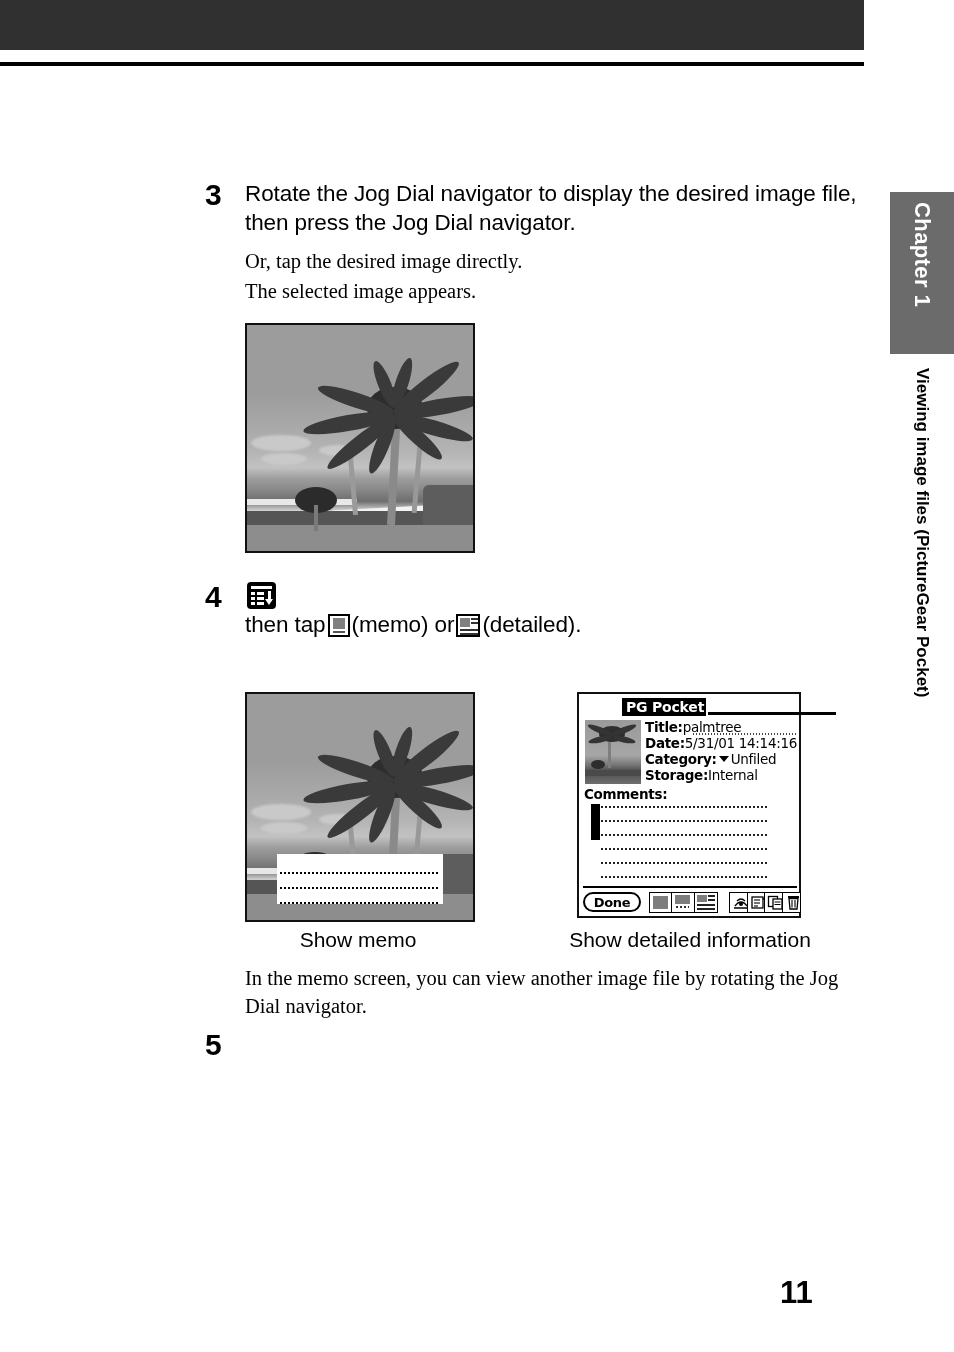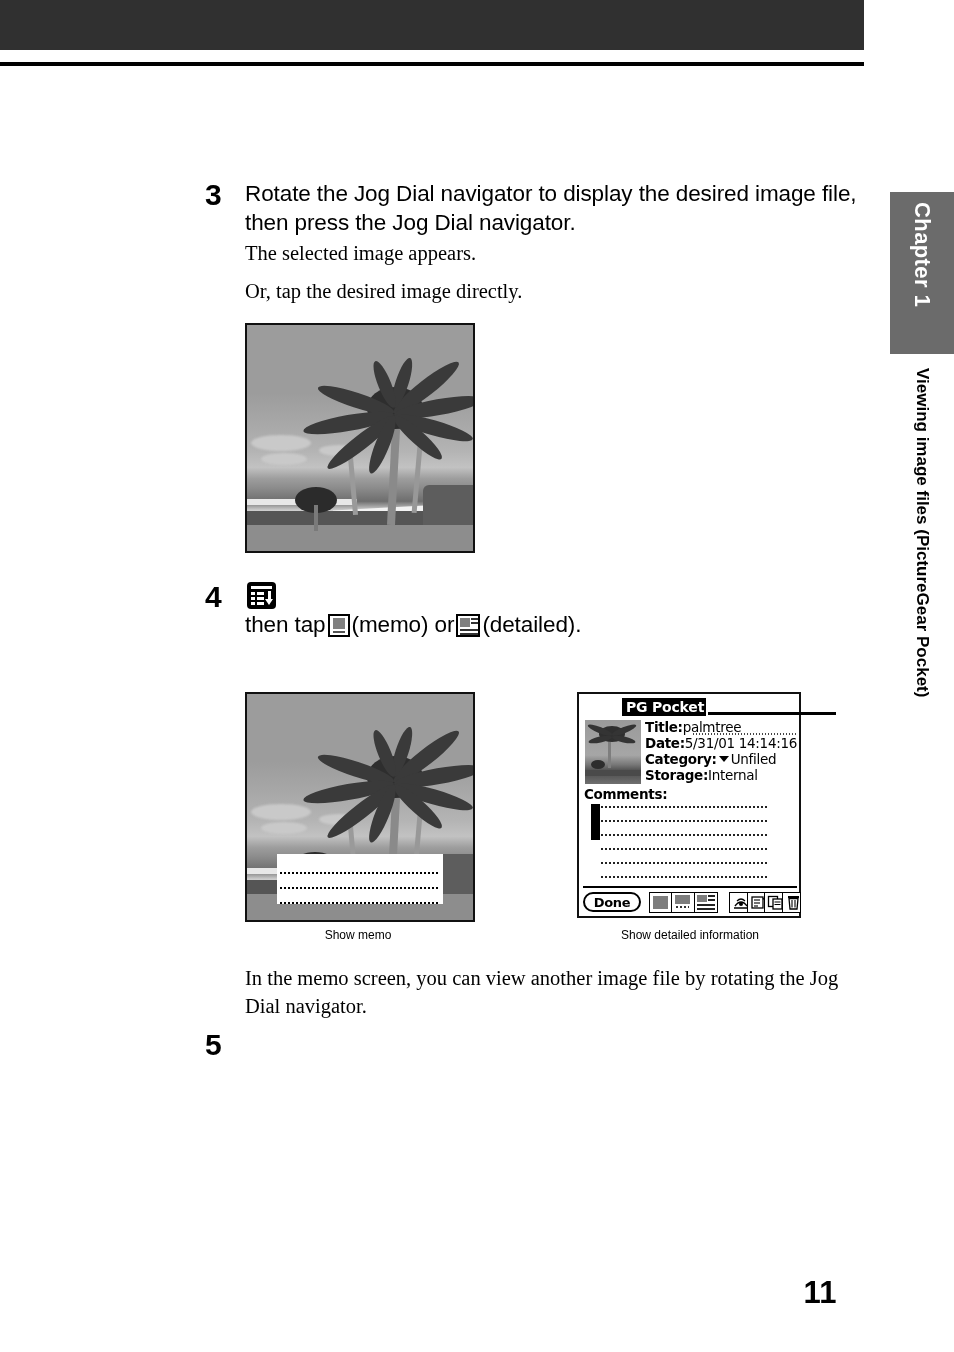--- a/index.html
+++ b/index.html
@@ -240,21 +240,21 @@
     border-radius: 50%;
   }
   .ground-dark {
     position: absolute;
     background: #4a4a4a;
   }
 
   .photo-caption {
     position: absolute;
     font-family: "Liberation Sans", sans-serif;
-    font-size: 12px;
+    font-size: 21px;
     text-align: center;
   }
 
   
   .memo-overlay {
     position: absolute;
     background: #ffffff;
     left: 30px;
     width: 166px;
     height: 50px;
@@ -417,21 +417,21 @@
   .tb-det-l.b { left: 13px; top: 6px; width: 7px; }
   .tb-det-l.c { left: 2px; top: 11px; width: 18px; }
   .tb-det-l.d { left: 2px; top: 15px; width: 18px; }
   .tb-ico-svg { position: absolute; left: 2px; top: 2px; }
 
   
   .page-num {
     position: absolute;
     left: 780px; top: 1275px;
     width: 80px;
-    text-align: center;
+    text-align: left;
     font-size: 31px;
     font-weight: bold;
     font-family: "Liberation Sans", sans-serif;
   }
 </style>
 </head>
 <body>
 
 <div class="header-bar"></div>
 <div class="header-rule"></div>
@@ -440,22 +440,22 @@
   <div class="chapter-tab-label">Chapter 1</div>
 </div>
 <div class="chapter-subtitle-wrap">
   <div class="chapter-subtitle">Viewing image files (PictureGear Pocket)</div>
 </div>
 
 <div class="step" style="top:180px;">
   <div class="step-num">3</div>
   <div class="step-body">
     <div class="step-head">Rotate the Jog Dial navigator to display the desired image file, then press the Jog Dial navigator.</div>
+    <div class="serif-line" style="margin-top:10px;">Or, tap the desired image directly.</div>
     <div class="serif-line">The selected image appears.</div>
-    <div class="serif-line" style="margin-top:10px;">Or, tap the desired image directly.</div>
   </div>
 </div>
 
 <div class="photo-frame" style="left:245px; top:323px; width:226px; height:226px;">
   <div class="photo"></div>
   <div class="cloud" style="left:4px;  top:110px; width:60px; height:16px;"></div>
   <div class="cloud" style="left:14px; top:128px; width:46px; height:12px;"></div>
   <div class="cloud" style="left:72px; top:120px; width:40px; height:11px;"></div>
   <div class="sea-white" style="left:0px; top:174px; width:110px; height:6px; background:#e8e8e8;"></div>
   <div class="sea-white" style="left:86px; top:182px; width:130px; height:7px; background:#f2f2f2; transform:rotate(-3deg);"></div>

